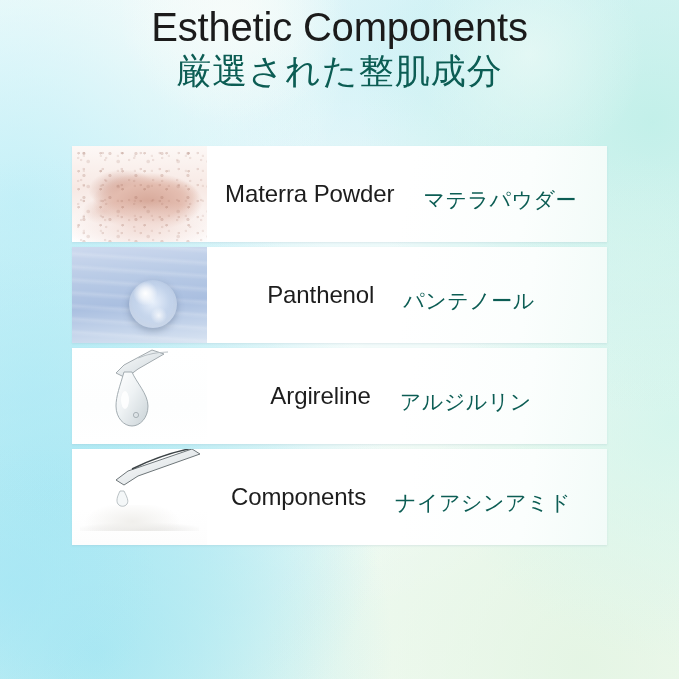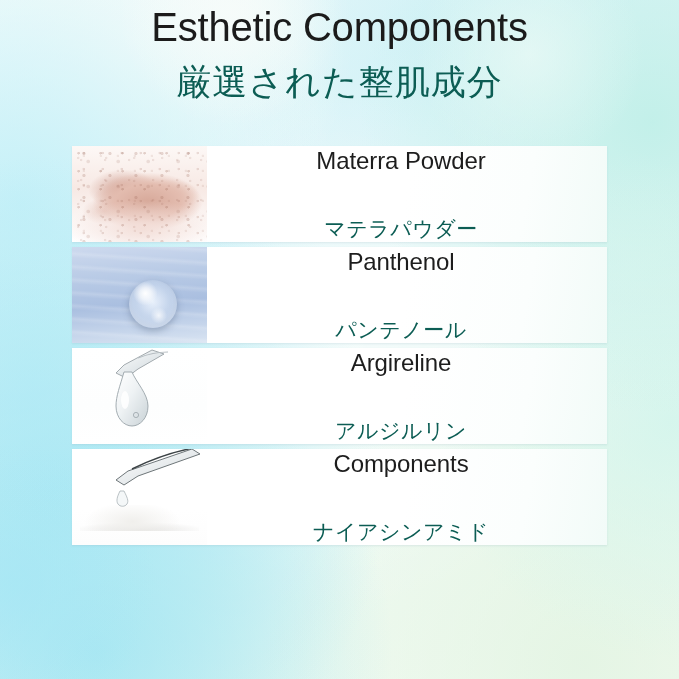--- a/index.html
+++ b/index.html
@@ -53,26 +53,26 @@
     z-index: 3;
   }
   #title-en {
     font-size: 40px;
     line-height: 46px;
     font-weight: 400;
     color: #1b1b1b;
     letter-spacing: -0.2px;
   }
   #title-ja {
-    margin-top: 12px;
+    margin-top: 0;
     font-size: 35px;
     line-height: 42px;
     font-weight: 400;
     color: #0c5d54;
-    font-family: Liberation Serif, serif;
+    font-family: Liberation Sans, sans-serif;
     letter-spacing: 1px;
   }
 
   
   #list {
     position: absolute;
     left: 72px;
     top: 146px;
     width: 535px;
     z-index: 3;
@@ -90,21 +90,21 @@
   .thumb {
     position: relative;
     width: 135px;
     flex: 0 0 135px;
     overflow: hidden;
     background: #ffffff;
   }
   .row-text {
     flex: 1 1 auto;
     display: flex;
-    flex-direction: column;
+    flex-direction: row;
     align-items: center;
     justify-content: center;
     padding-right: 12px;
     gap: 29px;
   }
   .name-en {
     font-size: 24px;
     line-height: 28px;
     color: #1d1d1d;
     font-weight: 400;

